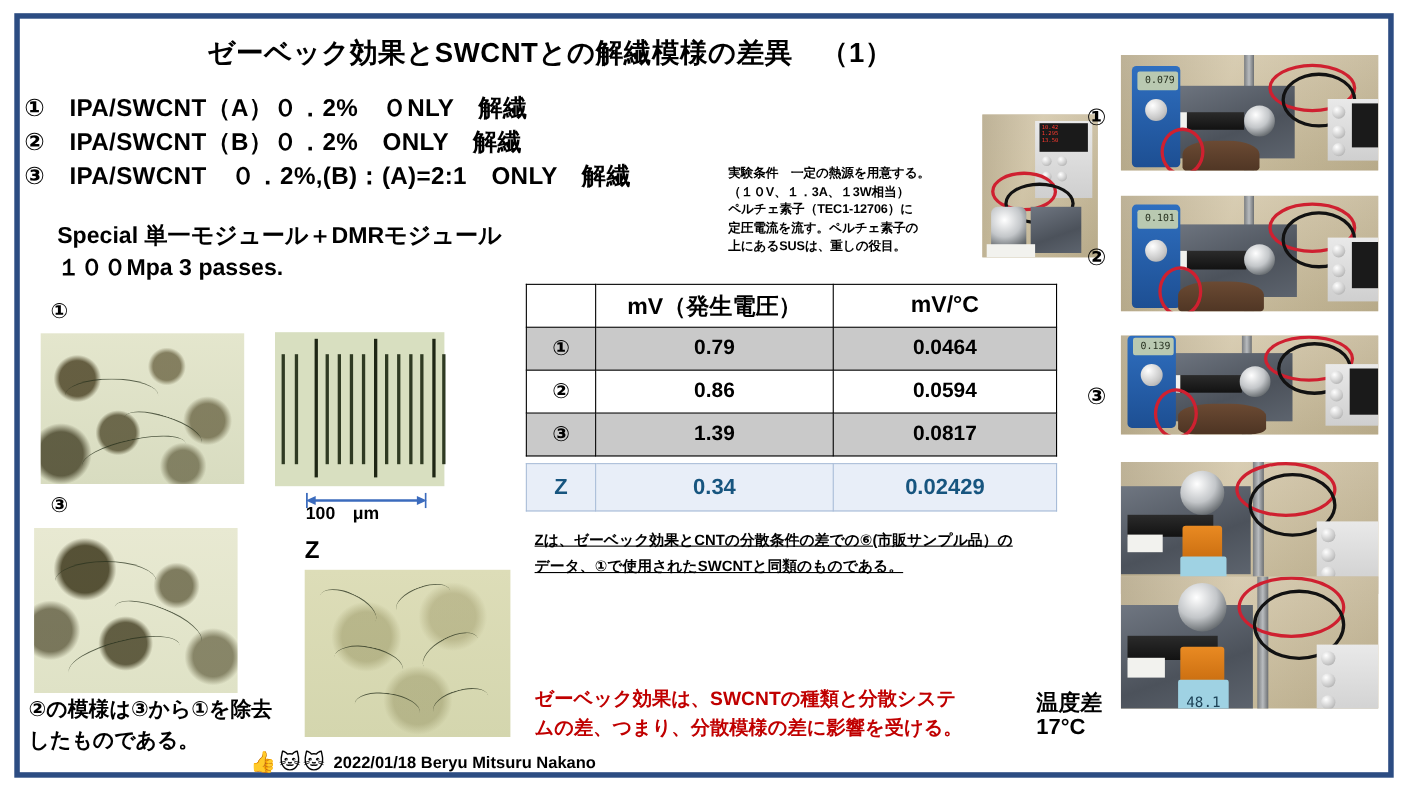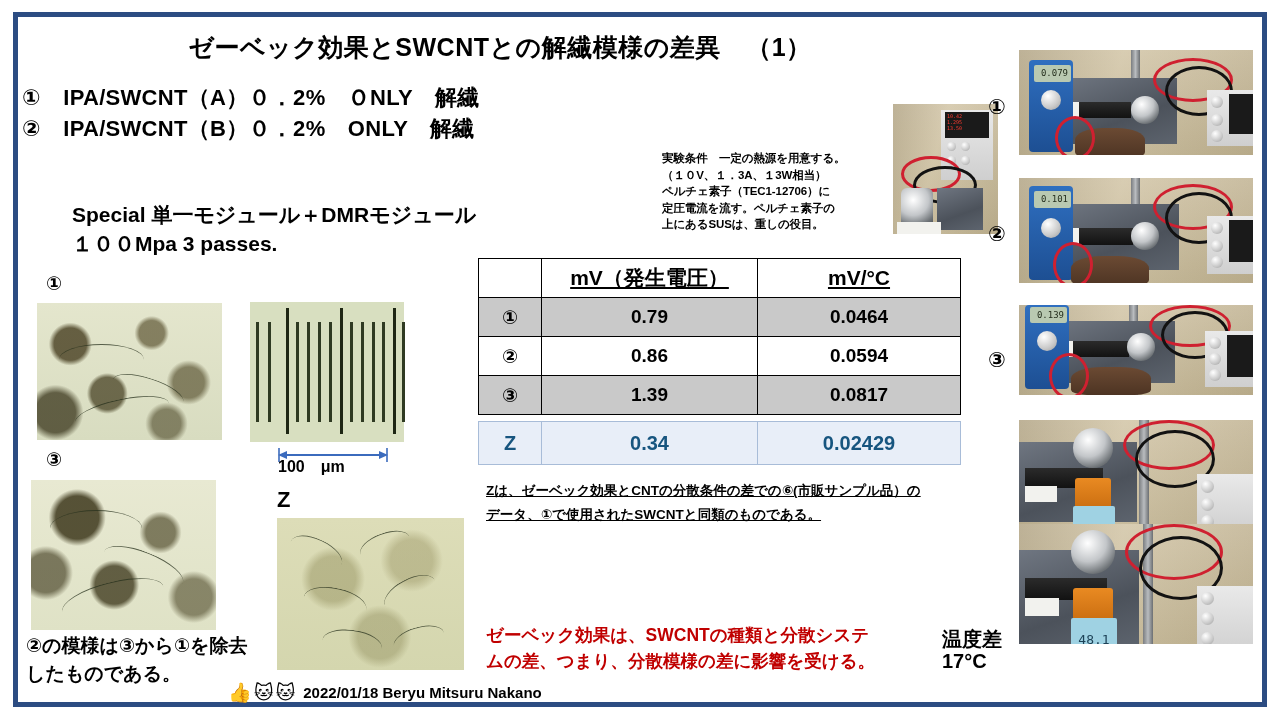--- a/index.html
+++ b/index.html
@@ -15,21 +15,21 @@
   .title{left:0;top:31px;width:1000px;text-align:center;
          font-size:25px;font-weight:bold;letter-spacing:.5px;}
 
   
   .cond{left:22px;top:82px;width:660px;font-size:22px;font-weight:bold;
         line-height:31px;letter-spacing:.3px;}
   .cond div{white-space:nowrap;}
 
   
   .special{left:52px;top:200px;width:620px;font-size:21px;font-weight:bold;
-           line-height:29px;margin-left:20px;}
+           line-height:29px;}
 
   
   .expcond{left:662px;top:150px;width:232px;font-size:11.5px;
            font-weight:bold;line-height:16.5px;letter-spacing:-.1px;}
 
   
   .mlabel{font-size:19px;font-weight:bold;}
   .micro{border:0;display:block;}
   .scalebar{position:absolute;left:278px;top:448px;width:110px;height:14px;}
   .scaletext{position:absolute;left:278px;top:457px;width:112px;text-align:left;
@@ -38,21 +38,21 @@
   
   .tbl{left:478px;top:258px;border-collapse:collapse;font-size:19px;
        font-weight:bold;}
   .tbl td,.tbl th{border:1.6px solid #000;height:36px;text-align:center;
        font-weight:bold;}
   .c0{width:60px;}
   .c1{width:213px;}
   .c2{width:200px;}
   .rshade{background:#c9c9c9;}
   .rplain{background:#fff;}
-  .thead td{background:#fff;font-size:21px;text-decoration:underline;}
+  .thead td{background:#fff;font-size:21px;}
 
   .ztbl{left:478px;top:421px;border-collapse:collapse;font-size:20px;}
   .ztbl td{border:1.3px solid #a8bcd8;height:40px;text-align:center;
            background:#e8eef8;color:#17557f;font-weight:bold;}
 
   
   .zexp{left:486px;top:479px;width:470px;font-size:13.5px;font-weight:bold;
         line-height:24px;text-decoration:underline;}
   .diffs{left:484px;top:540px;width:460px;font-size:17px;font-weight:bold;
          line-height:26px;}
@@ -134,20 +134,21 @@
 <body>
 
 <div id="slide">
   <div class="frame"></div>
 
   <div class="abs title">ゼーベック効果とSWCNTとの解繊模様の差異　（1）</div>
 
   <div class="abs cond">
     <div>①　IPA/SWCNT（A）０．2%　ＯNLY　解繊</div>
     <div>②　IPA/SWCNT（B）０．2%　ONLY　解繊</div>
+    <div>③　IPA/SWCNT　０．2%,(B)：(A)=2:1　ONLY　解繊</div>
   </div>
 
   <div class="abs special">
     <div>Special 単一モジュール＋DMRモジュール</div>
     <div>１００Mpa 3 passes.</div>
   </div>
 
   <div class="abs expcond">
     <div>実験条件　一定の熱源を用意する。</div>
     <div>（１０V、１．3A、１3W相当）</div>

